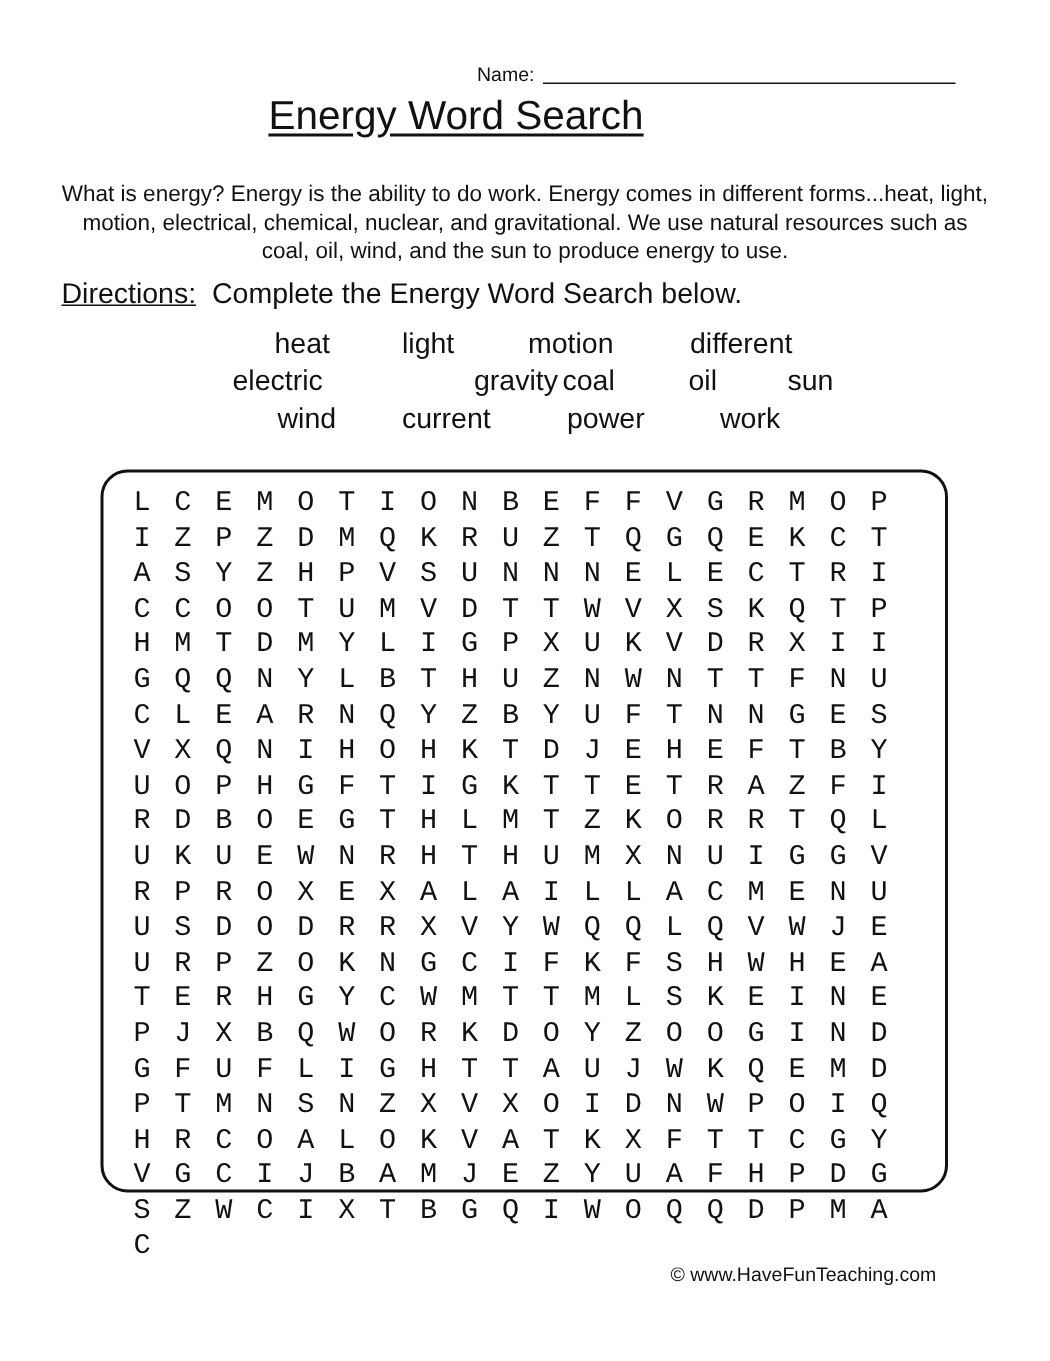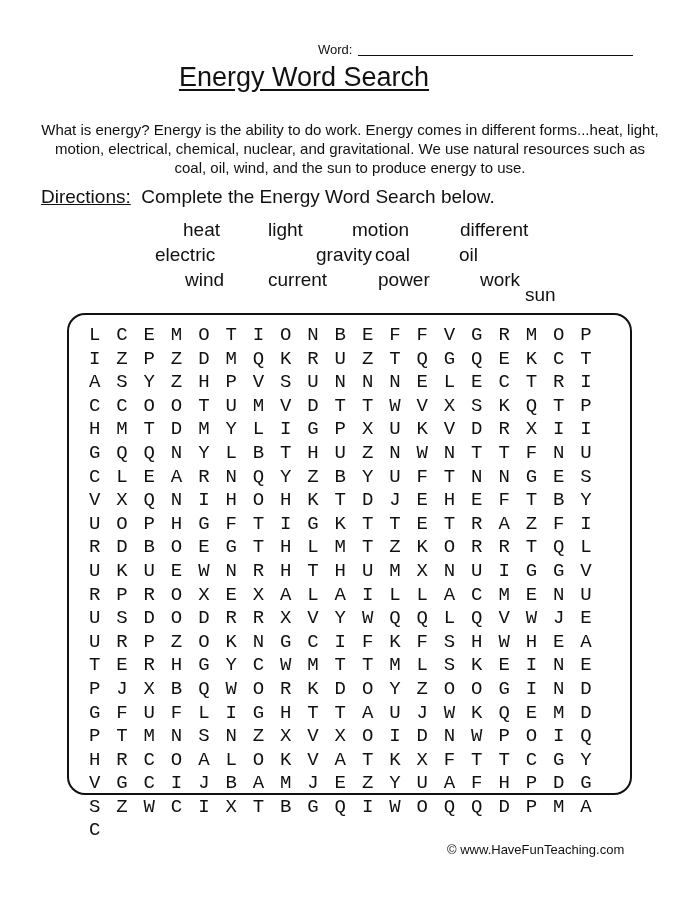--- a/index.html
+++ b/index.html
@@ -13,41 +13,41 @@
   .bank { position:absolute; font-size:19px; }
   .grid-box { position:absolute; left:67px; top:313px; width:565px; height:482px; border:2px solid #111; border-radius:18px; box-sizing:border-box; }
   .grid { position:absolute; left:12px; top:9px; display:grid; grid-template-columns:repeat(19, 27.3px); grid-auto-rows:23.6px; font-family:"Liberation Mono", monospace; font-size:19px; }
   .grid span { text-align:center; line-height:23.6px; }
   .footer { position:absolute; left:447px; top:842px; font-size:13px; }
 </style>
 </head>
 <body>
 
 <div class="name-line">
-  <span>Word:</span><span class="rule"></span>
+  <span>Name:</span><span class="rule"></span>
 </div>
 
 <div class="title">Energy Word Search</div>
 
 <div class="intro">What is energy?  Energy is the ability to do work.  Energy comes in different forms...heat, light, motion, electrical, chemical, nuclear, and gravitational.  We use natural resources such as coal, oil, wind, and the sun to produce energy to use.</div>
 
 <div class="directions">
   <span class="lbl">Directions:</span>&nbsp;&nbsp;<span>Complete the Energy Word Search below.</span>
 </div>
 
 <div id="bank">
     <span class="bank" style="left: 183px; top: 219px;">heat</span>
     <span class="bank" style="left: 268px; top: 219px;">light</span>
     <span class="bank" style="left: 352px; top: 219px;">motion</span>
     <span class="bank" style="left: 460px; top: 219px;">different</span>
     <span class="bank" style="left: 155px; top: 244px;">electric</span>
     <span class="bank" style="left: 268px; top: 244px; margin-left: 48px;">gravity</span>
     <span class="bank" style="left: 375px; top: 244px;">coal</span>
     <span class="bank" style="left: 459px; top: 244px;">oil</span>
-    <span class="bank" style="left: 525px; top: 244px; margin-top: 40px;">sun</span>
+    <span class="bank" style="left: 525px; top: 244px;">sun</span>
     <span class="bank" style="left: 185px; top: 269px;">wind</span>
     <span class="bank" style="left: 268px; top: 269px;">current</span>
     <span class="bank" style="left: 378px; top: 269px;">power</span>
     <span class="bank" style="left: 480px; top: 269px;">work</span>
   </div>
 
 <div class="grid-box">
   <div class="grid" id="grid">
       <span>L</span>
       <span>C</span>

